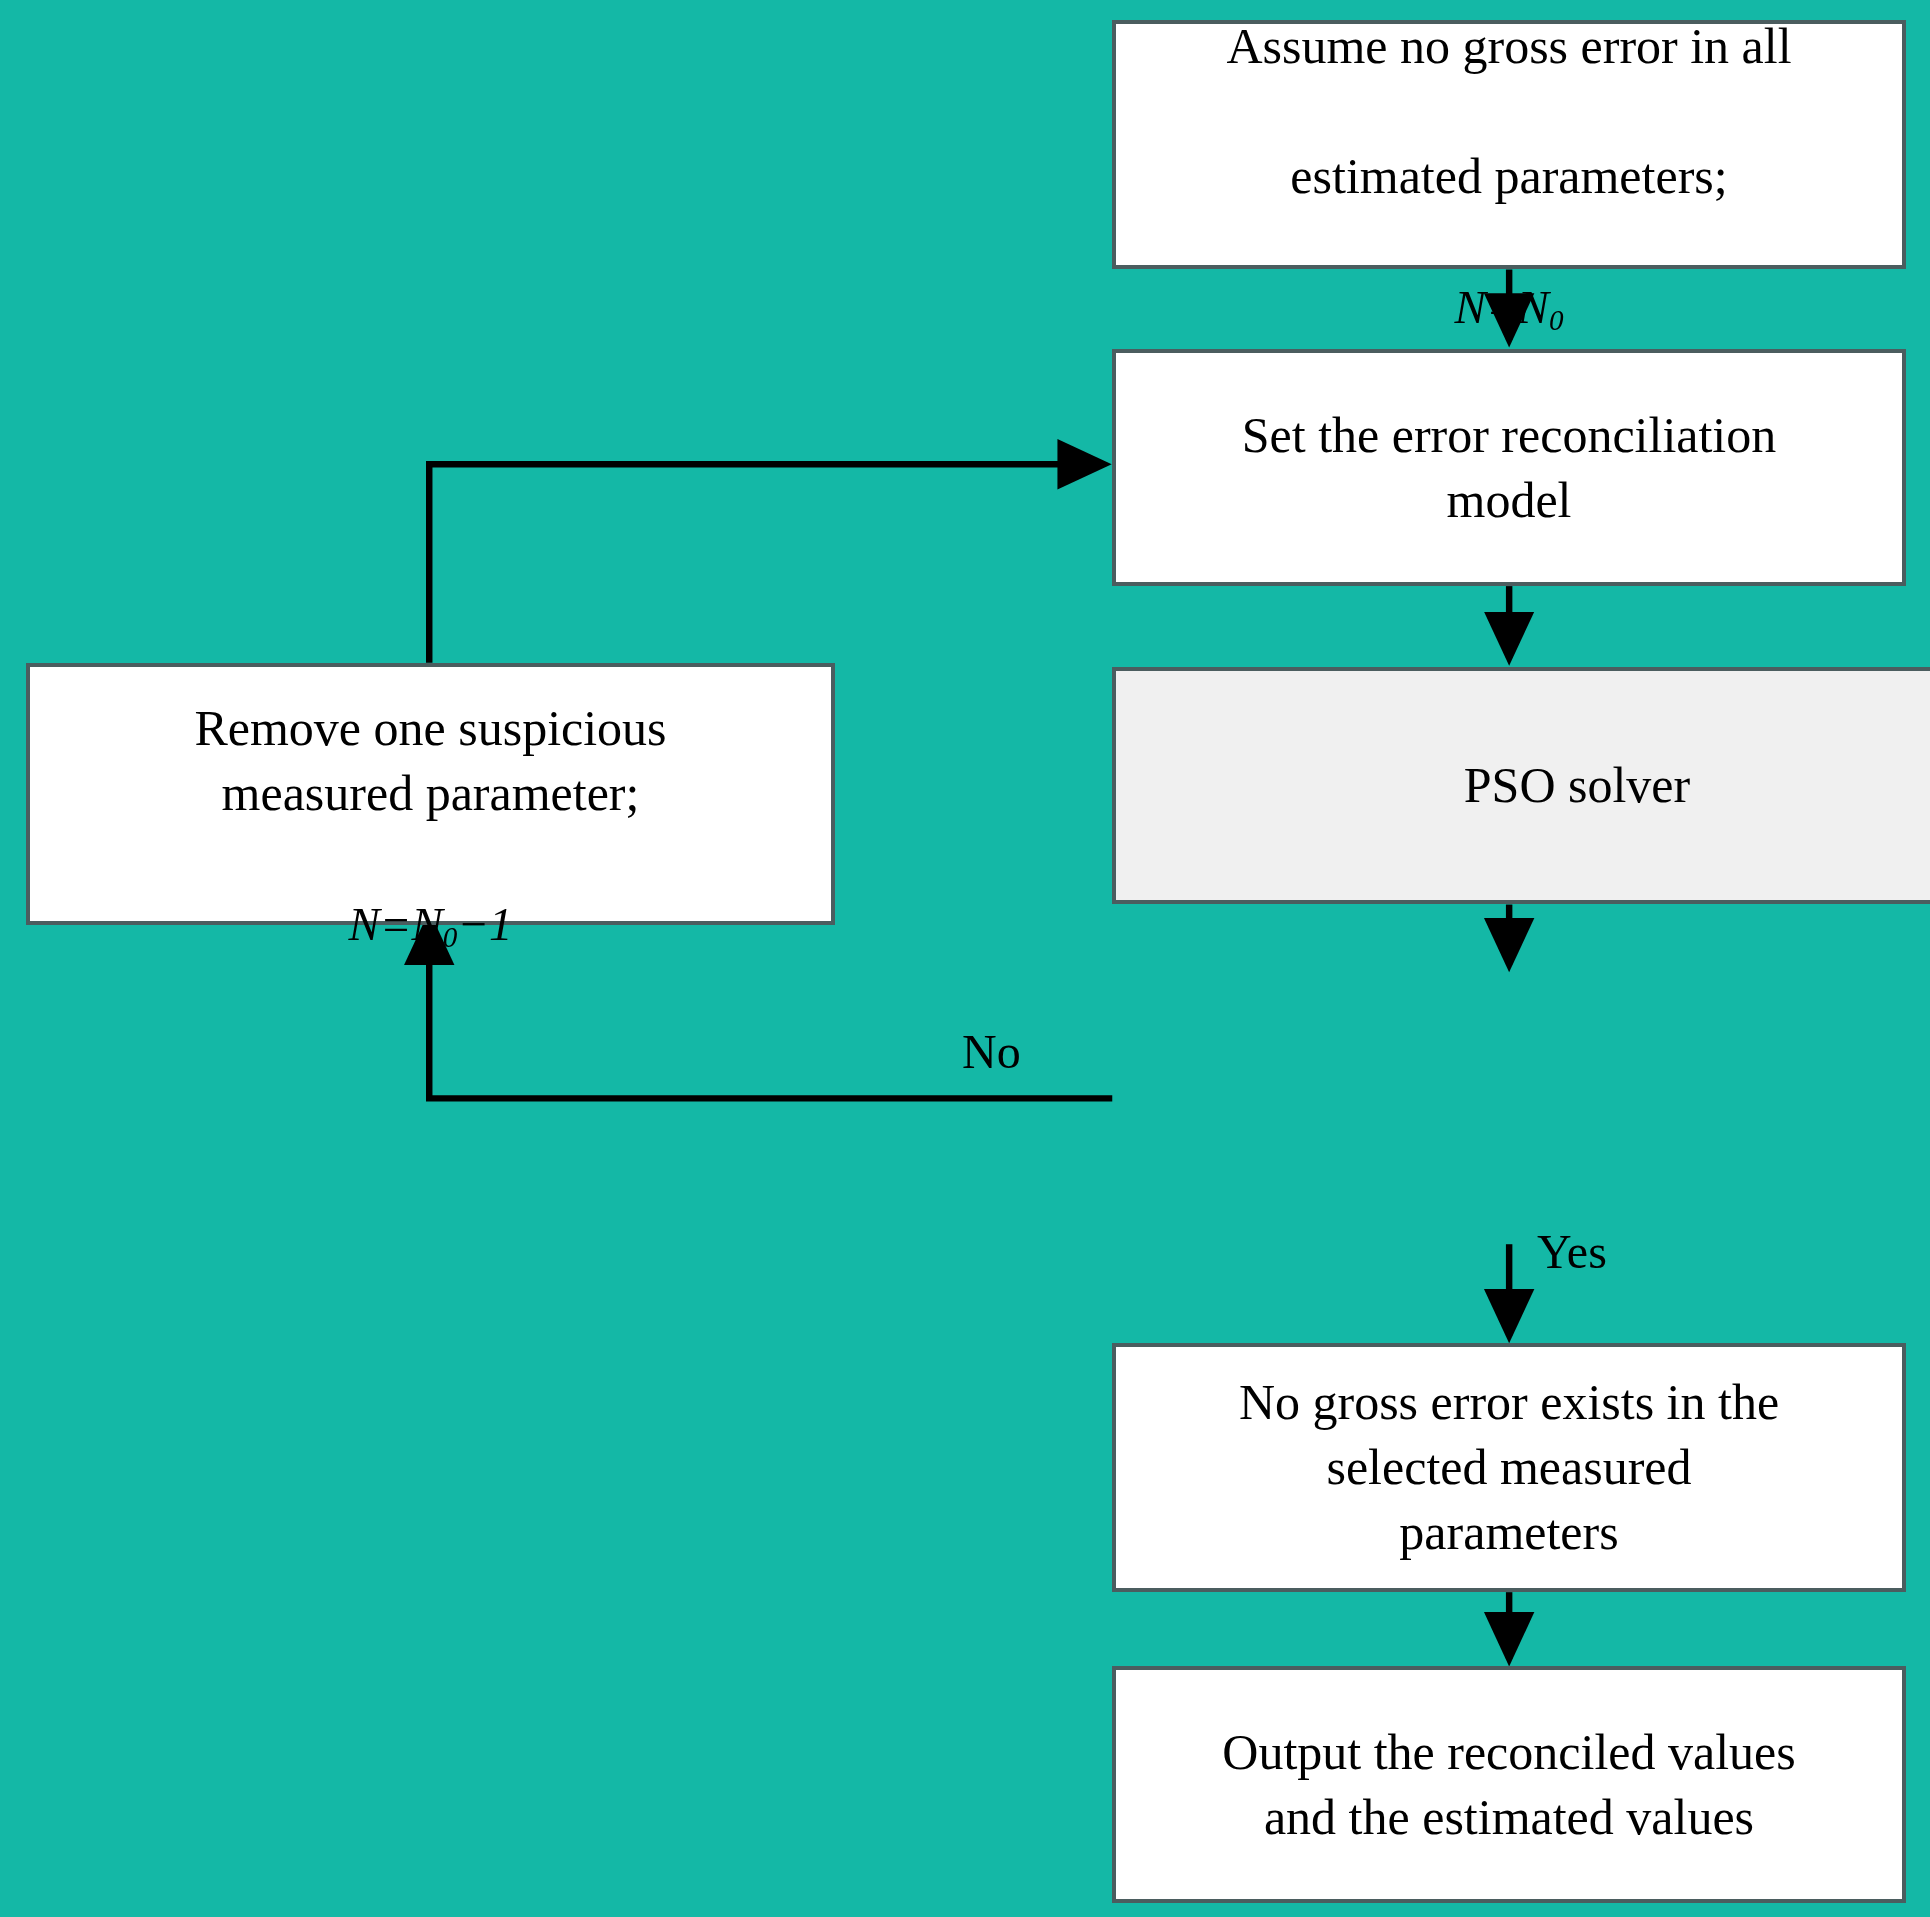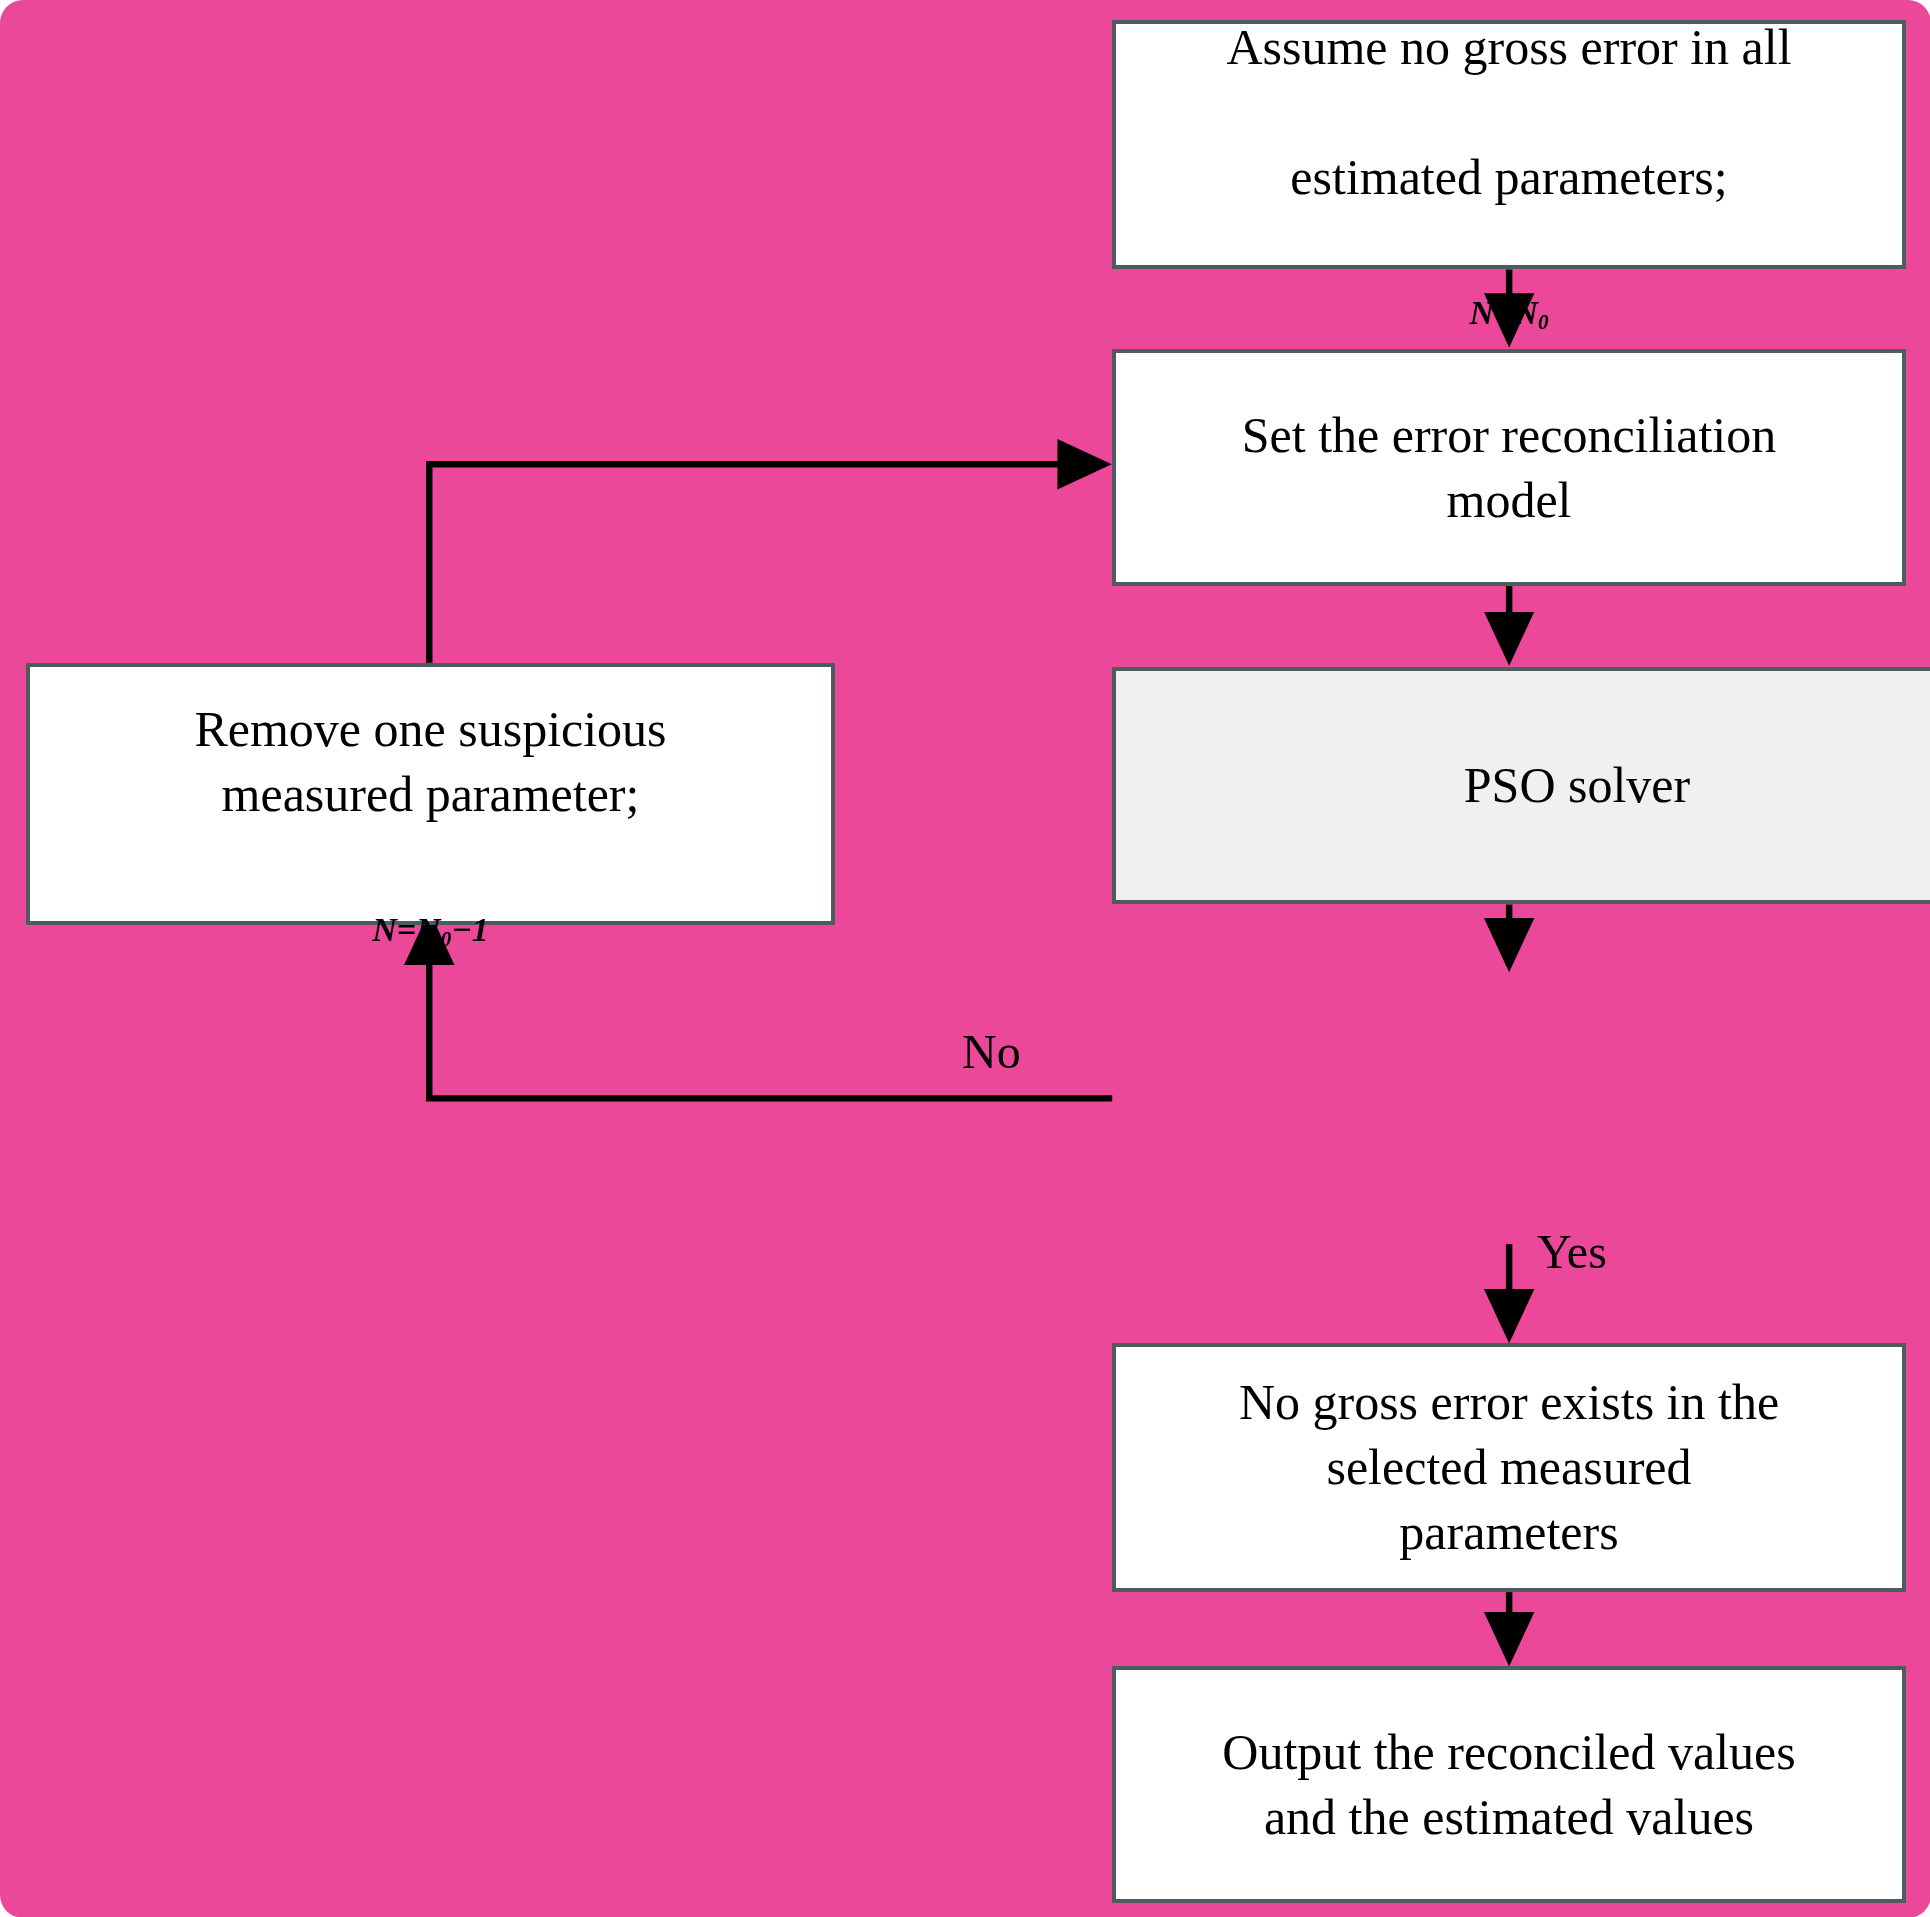--- a/index.html
+++ b/index.html
@@ -4,24 +4,23 @@
 <style>
   html, body {
     margin: 0;
     padding: 0;
     background: #ffffff;
   }
   #canvas {
     position: relative;
     width: 1931px;
     height: 1918px;
-    background: #ec4899;
+    background: #14b8a6;
     font-family: "Liberation Serif", "DejaVu Serif", serif;
     overflow: hidden;
-    border-radius: 23px;
   }
   .node {
     position: absolute;
     box-sizing: border-box;
     display: flex;
     align-items: center;
     justify-content: center;
     text-align: center;
     color: #000000;
   }
@@ -67,22 +66,21 @@
   }
   .formula .chi {
     font-style: italic;
   }
   .formula .paren {
     font-size: 1.12em;
     font-style: normal;
   }
   .mathline {
     font-style: italic;
-    font-size: 34px;
-    font-weight: bold;
+    font-size: 47px;
   }
   .mathline .sub {
     font-size: 0.62em;
     vertical-align: -0.25em;
   }
   .edgelabel {
     position: absolute;
     font-size: 48px;
     color: #000000;
     font-family: "Liberation Serif", "DejaVu Serif", serif;

